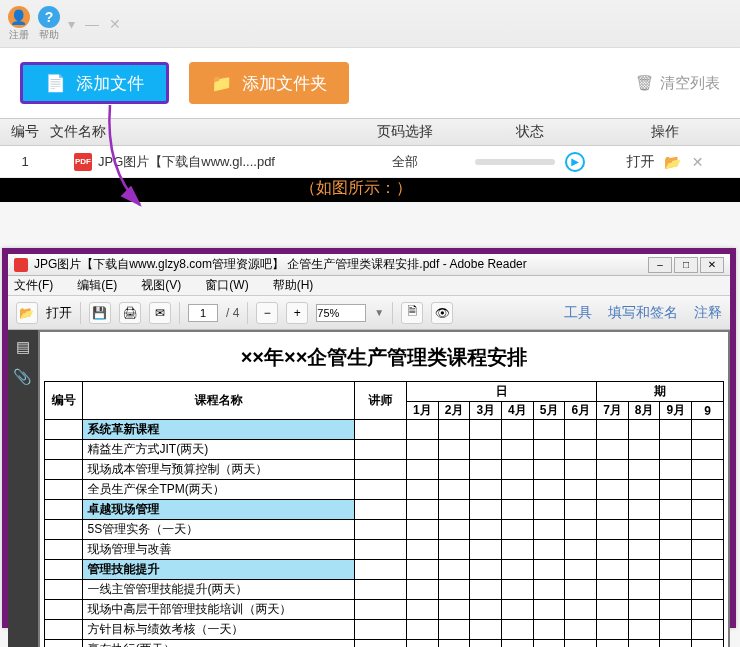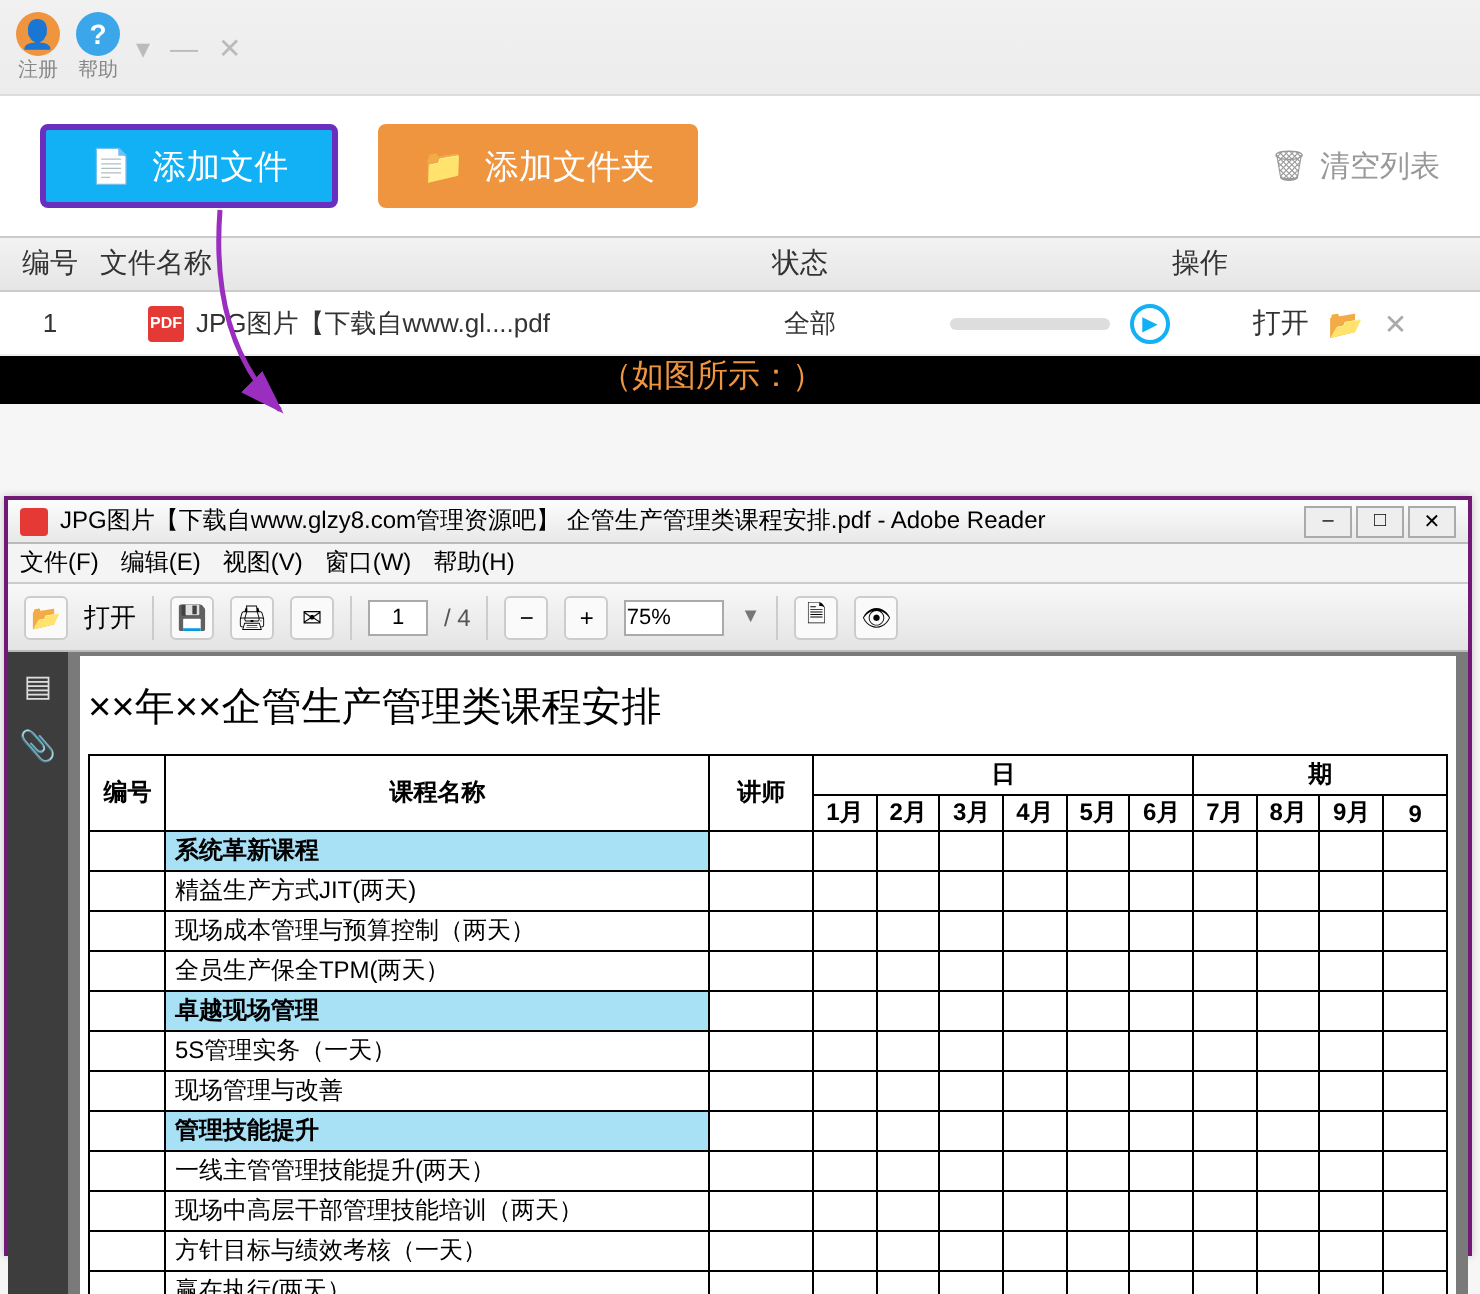--- a/index.html
+++ b/index.html
@@ -21,37 +21,37 @@
 .col-page{width:130px;text-align:center}
 .col-status{width:120px;text-align:center}
 .col-op{flex:1;text-align:center}
 .row{height:32px;background:#fff;display:flex;align-items:center;font-size:13px;color:#333;border-bottom:1px solid #eee}
 .pdf-badge{width:18px;height:18px;background:#e53935;border-radius:2px;color:#fff;font-size:8px;display:flex;align-items:center;justify-content:center;margin-right:6px;margin-left:24px;font-weight:bold}
 .progress{width:80px;height:6px;background:#ddd;border-radius:3px}
 .play{width:20px;height:20px;border:2px solid #12b0f4;border-radius:50%;display:flex;align-items:center;justify-content:center;color:#12b0f4;font-size:10px;margin-left:10px}
 .op-icons{display:flex;gap:10px;align-items:center;justify-content:center;color:#aaa;font-size:14px}
 .annotation{color:#f0953f;font-size:16px;padding-left:300px;background:#000000;height:24px}
 .arrow{position:absolute;top:100px;left:100px;pointer-events:none}
-.adobe-window{position:absolute;top:248px;left:2px;width:734px;height:380px;background:#fdba74;border:2px solid #701a75;box-shadow:0 0 4px rgba(0,0,0,0.2)}
+.adobe-window{position:absolute;top:248px;left:2px;width:734px;height:380px;background:#fdba74;border:6px solid #701a75;box-shadow:0 0 4px rgba(0,0,0,0.2)}
 .adobe-title{height:22px;background:linear-gradient(#fdfdfd,#e8e8e8);display:flex;align-items:center;padding:0 6px;font-size:12px;border-bottom:1px solid #bbb}
 .adobe-title .pdf-ico{width:14px;height:14px;background:#e53935;border-radius:2px;margin-right:6px}
 .adobe-title .wbtns{margin-left:auto;display:flex;gap:2px}
 .adobe-title .wbtn{width:24px;height:16px;border:1px solid #aaa;background:#eee;font-size:10px;display:flex;align-items:center;justify-content:center}
-.adobe-menu{height:20px;background:#f4f4f4;display:flex;align-items:center;padding:0 6px;font-size:12px;gap:11px;border-bottom:1px solid #ccc}
+.adobe-menu{height:20px;background:#f4f4f4;display:flex;align-items:center;padding:0 6px;font-size:12px;gap:24px;border-bottom:1px solid #ccc}
 .adobe-tools{height:34px;background:linear-gradient(#f8f8f8,#e4e4e4);display:flex;align-items:center;padding:0 8px;gap:8px;border-bottom:1px solid #bbb;font-size:13px}
 .tool-ico{width:22px;height:22px;border:1px solid #ccc;background:#fafafa;border-radius:3px;display:flex;align-items:center;justify-content:center;font-size:12px}
 .tool-sep{width:1px;height:22px;background:#ccc}
 .pageno{width:30px;height:18px;border:1px solid #aaa;text-align:center;font-size:11px}
 .zoom{width:50px;height:18px;border:1px solid #aaa;font-size:11px;text-align:left}
 .adobe-right{margin-left:auto;display:flex;gap:16px;color:#4a7bbf;font-size:14px}
 .adobe-body{display:flex;height:322px}
 .adobe-side{width:30px;background:#3d3d3d;display:flex;flex-direction:column;align-items:center;padding-top:8px;gap:12px;color:#ddd;font-size:15px}
 .adobe-content{flex:1;background:#7a7a7a;display:flex;justify-content:center;overflow:hidden}
 .doc-page{width:688px;background:#fff;margin-top:2px;padding:6px 4px}
-.doc-title{font-size:20px;font-weight:normal;color:#000;padding:6px 0 10px}
+.doc-title{text-align:center;font-size:20px;font-weight:bold;color:#000;padding:6px 0 10px}
 table.course{width:100%;border-collapse:collapse;font-size:12px}
 table.course th,table.course td{border:1px solid #000;padding:1px 4px;text-align:left;height:16px}
 table.course th{text-align:center;font-weight:bold}
 .th-group{background:#fff}
 .cat{background:#a8e0f5;font-weight:bold}
 .mcol{width:28px;text-align:center!important;padding:0!important}
 .num-col{width:34px;text-align:center!important}
 .lect-col{width:46px}
 .name-col{width:240px}
 </style>
@@ -86,20 +86,21 @@
   <div class="spacer"></div>
   <div class="clear">
     <span>🗑</span>
     <span>清空列表</span>
   </div>
 </div>
 
 <div class="cols">
   <div class="col-num">编号</div>
   <div class="col-name">文件名称</div>
+  <div class="col-page">页码选择</div>
   <div class="col-status">状态</div>
   <div class="col-op">操作</div>
 </div>
 
 <div class="row">
   <div class="col-num">1</div>
   <div class="col-name" style="display:flex;align-items:center">
     <div class="pdf-badge">PDF</div>
     <span>JPG图片【下载自www.gl....pdf</span>
   </div>
@@ -154,20 +155,25 @@
     <input class="pageno" value="1" style="">
     <span style="font-size:12px;color:#555">/ 4</span>
     <div class="tool-sep"></div>
     <div class="tool-ico">−</div>
     <div class="tool-ico">+</div>
     <input class="zoom" value="75%" style="">
     <span style="font-size:10px;color:#777">▼</span>
     <div class="tool-sep"></div>
     <div class="tool-ico">🗎</div>
     <div class="tool-ico">👁</div>
+    <div class="adobe-right">
+      <span>工具</span>
+      <span>填写和签名</span>
+      <span>注释</span>
+    </div>
   </div>
   <div class="adobe-body">
     <div class="adobe-side">
       <span>▤</span>
       <span>📎</span>
     </div>
     <div class="adobe-content">
       <div class="doc-page">
         <div class="doc-title">××年××企管生产管理类课程安排</div>
         <table class="course">

